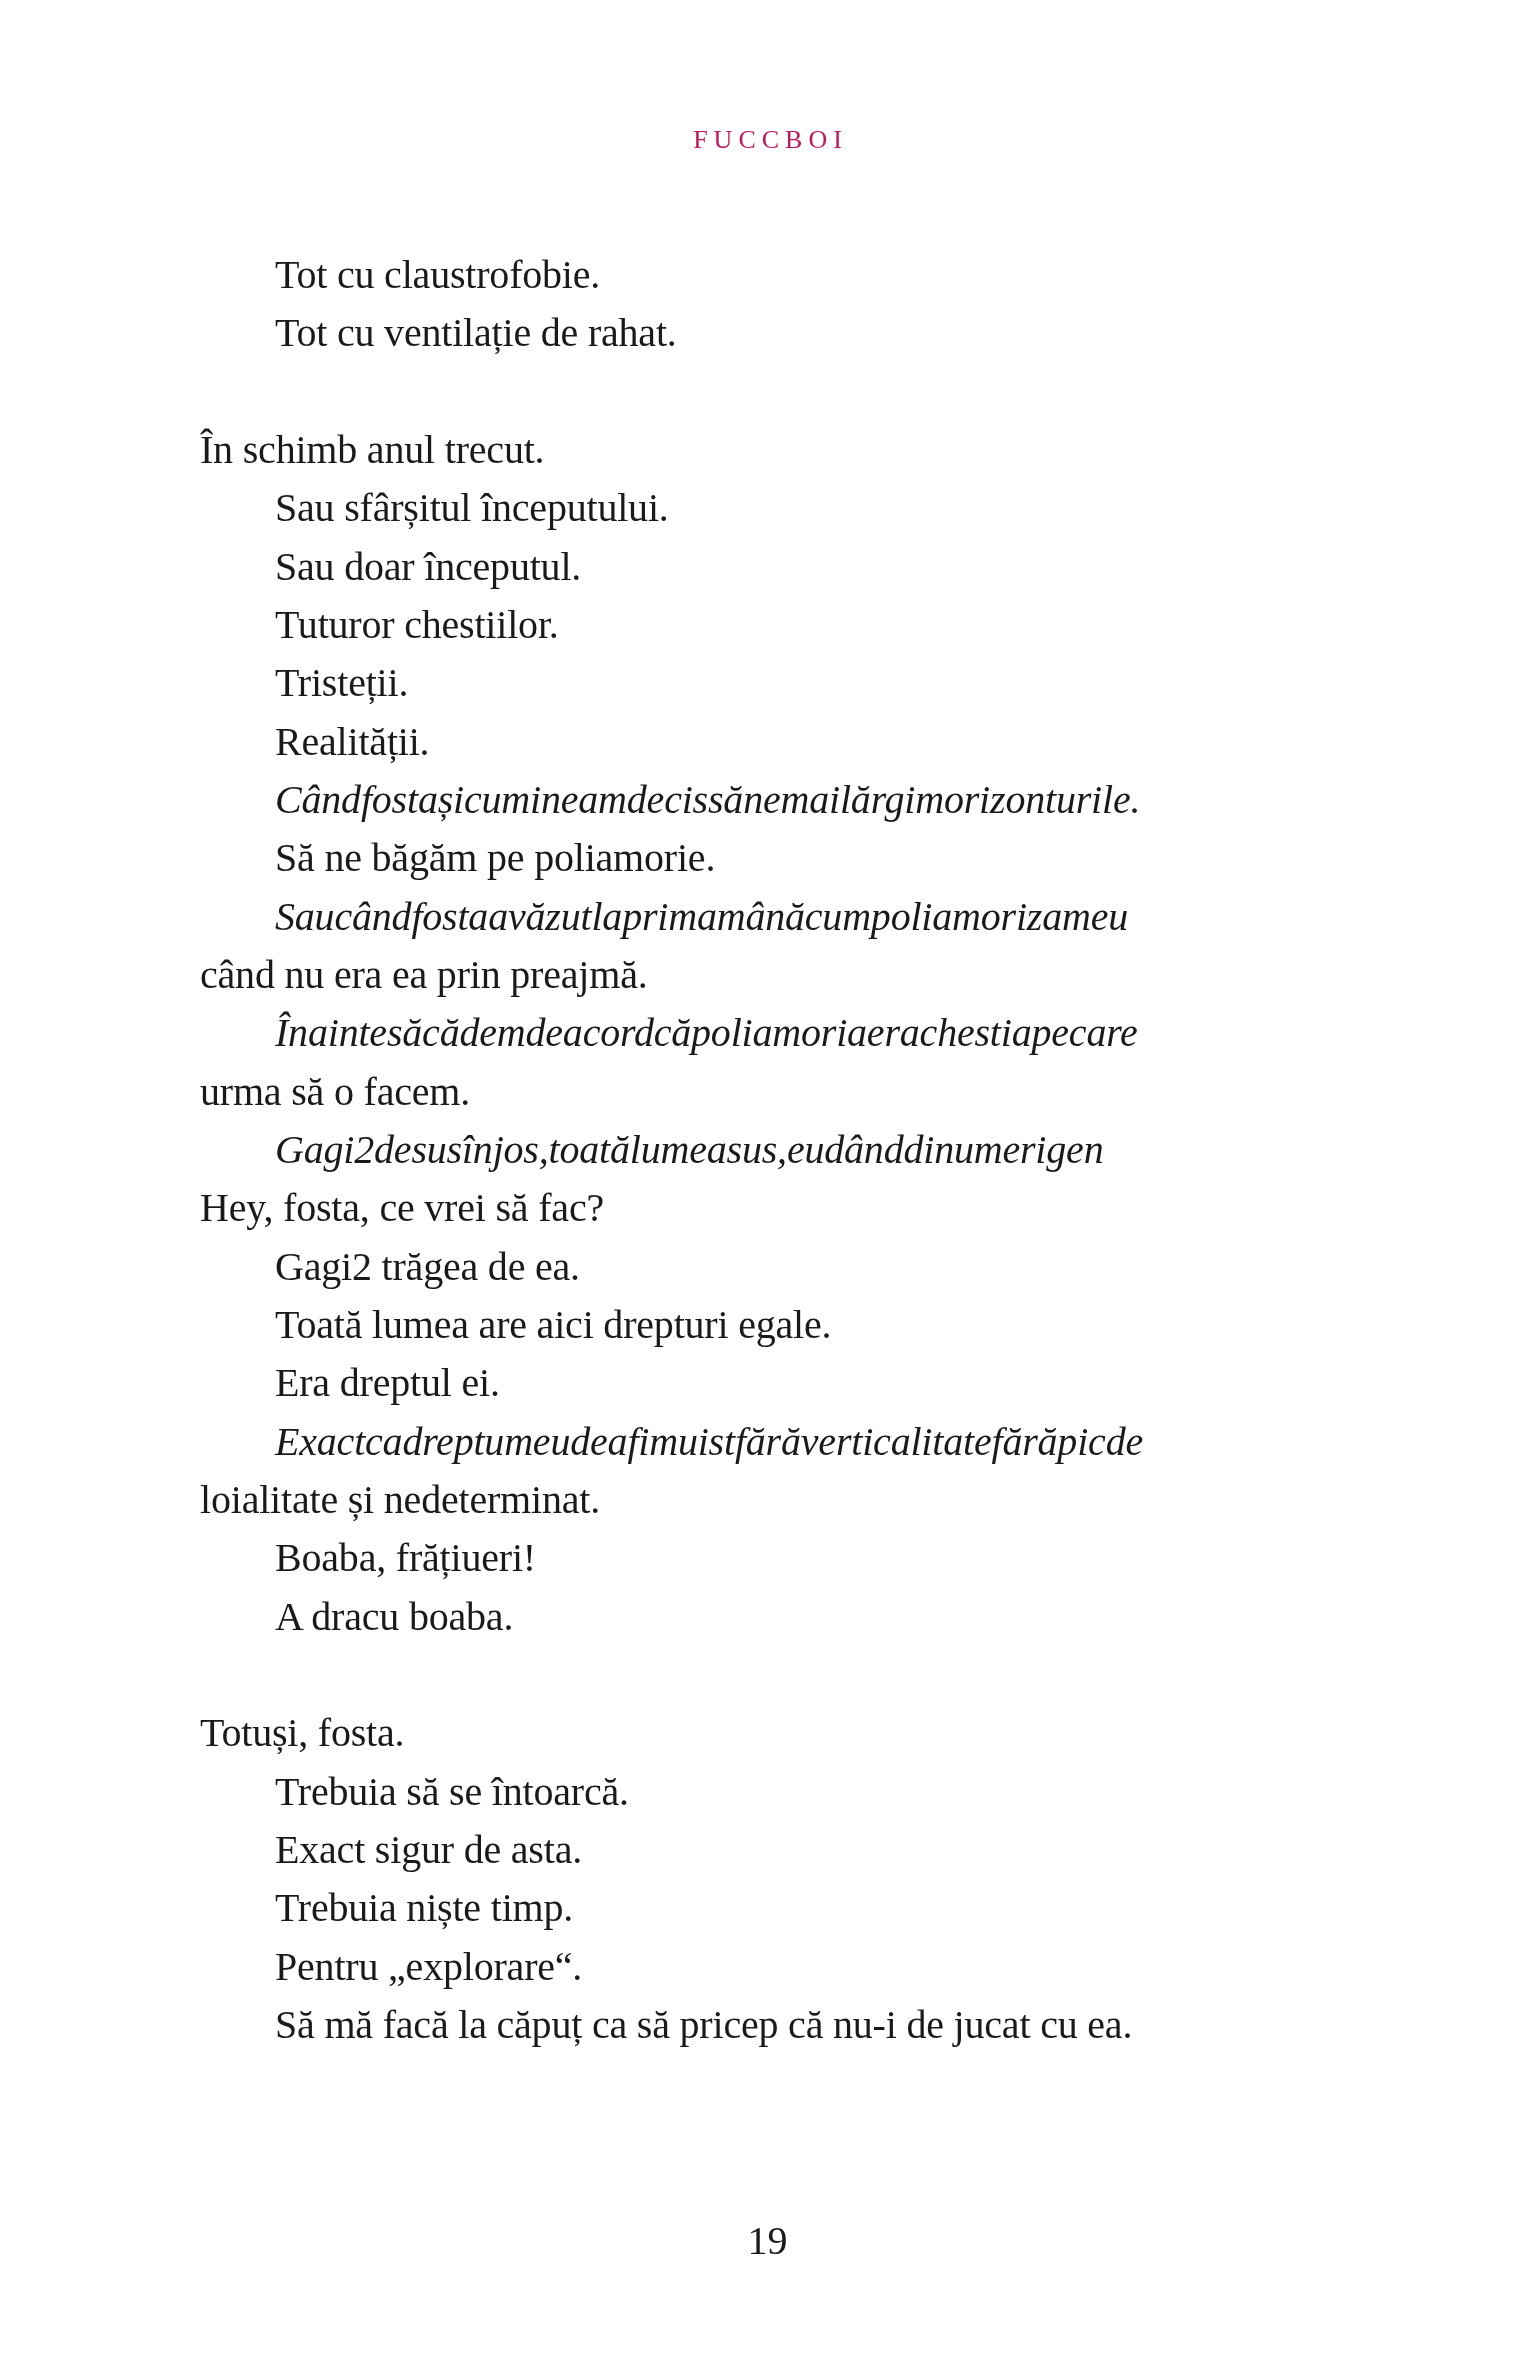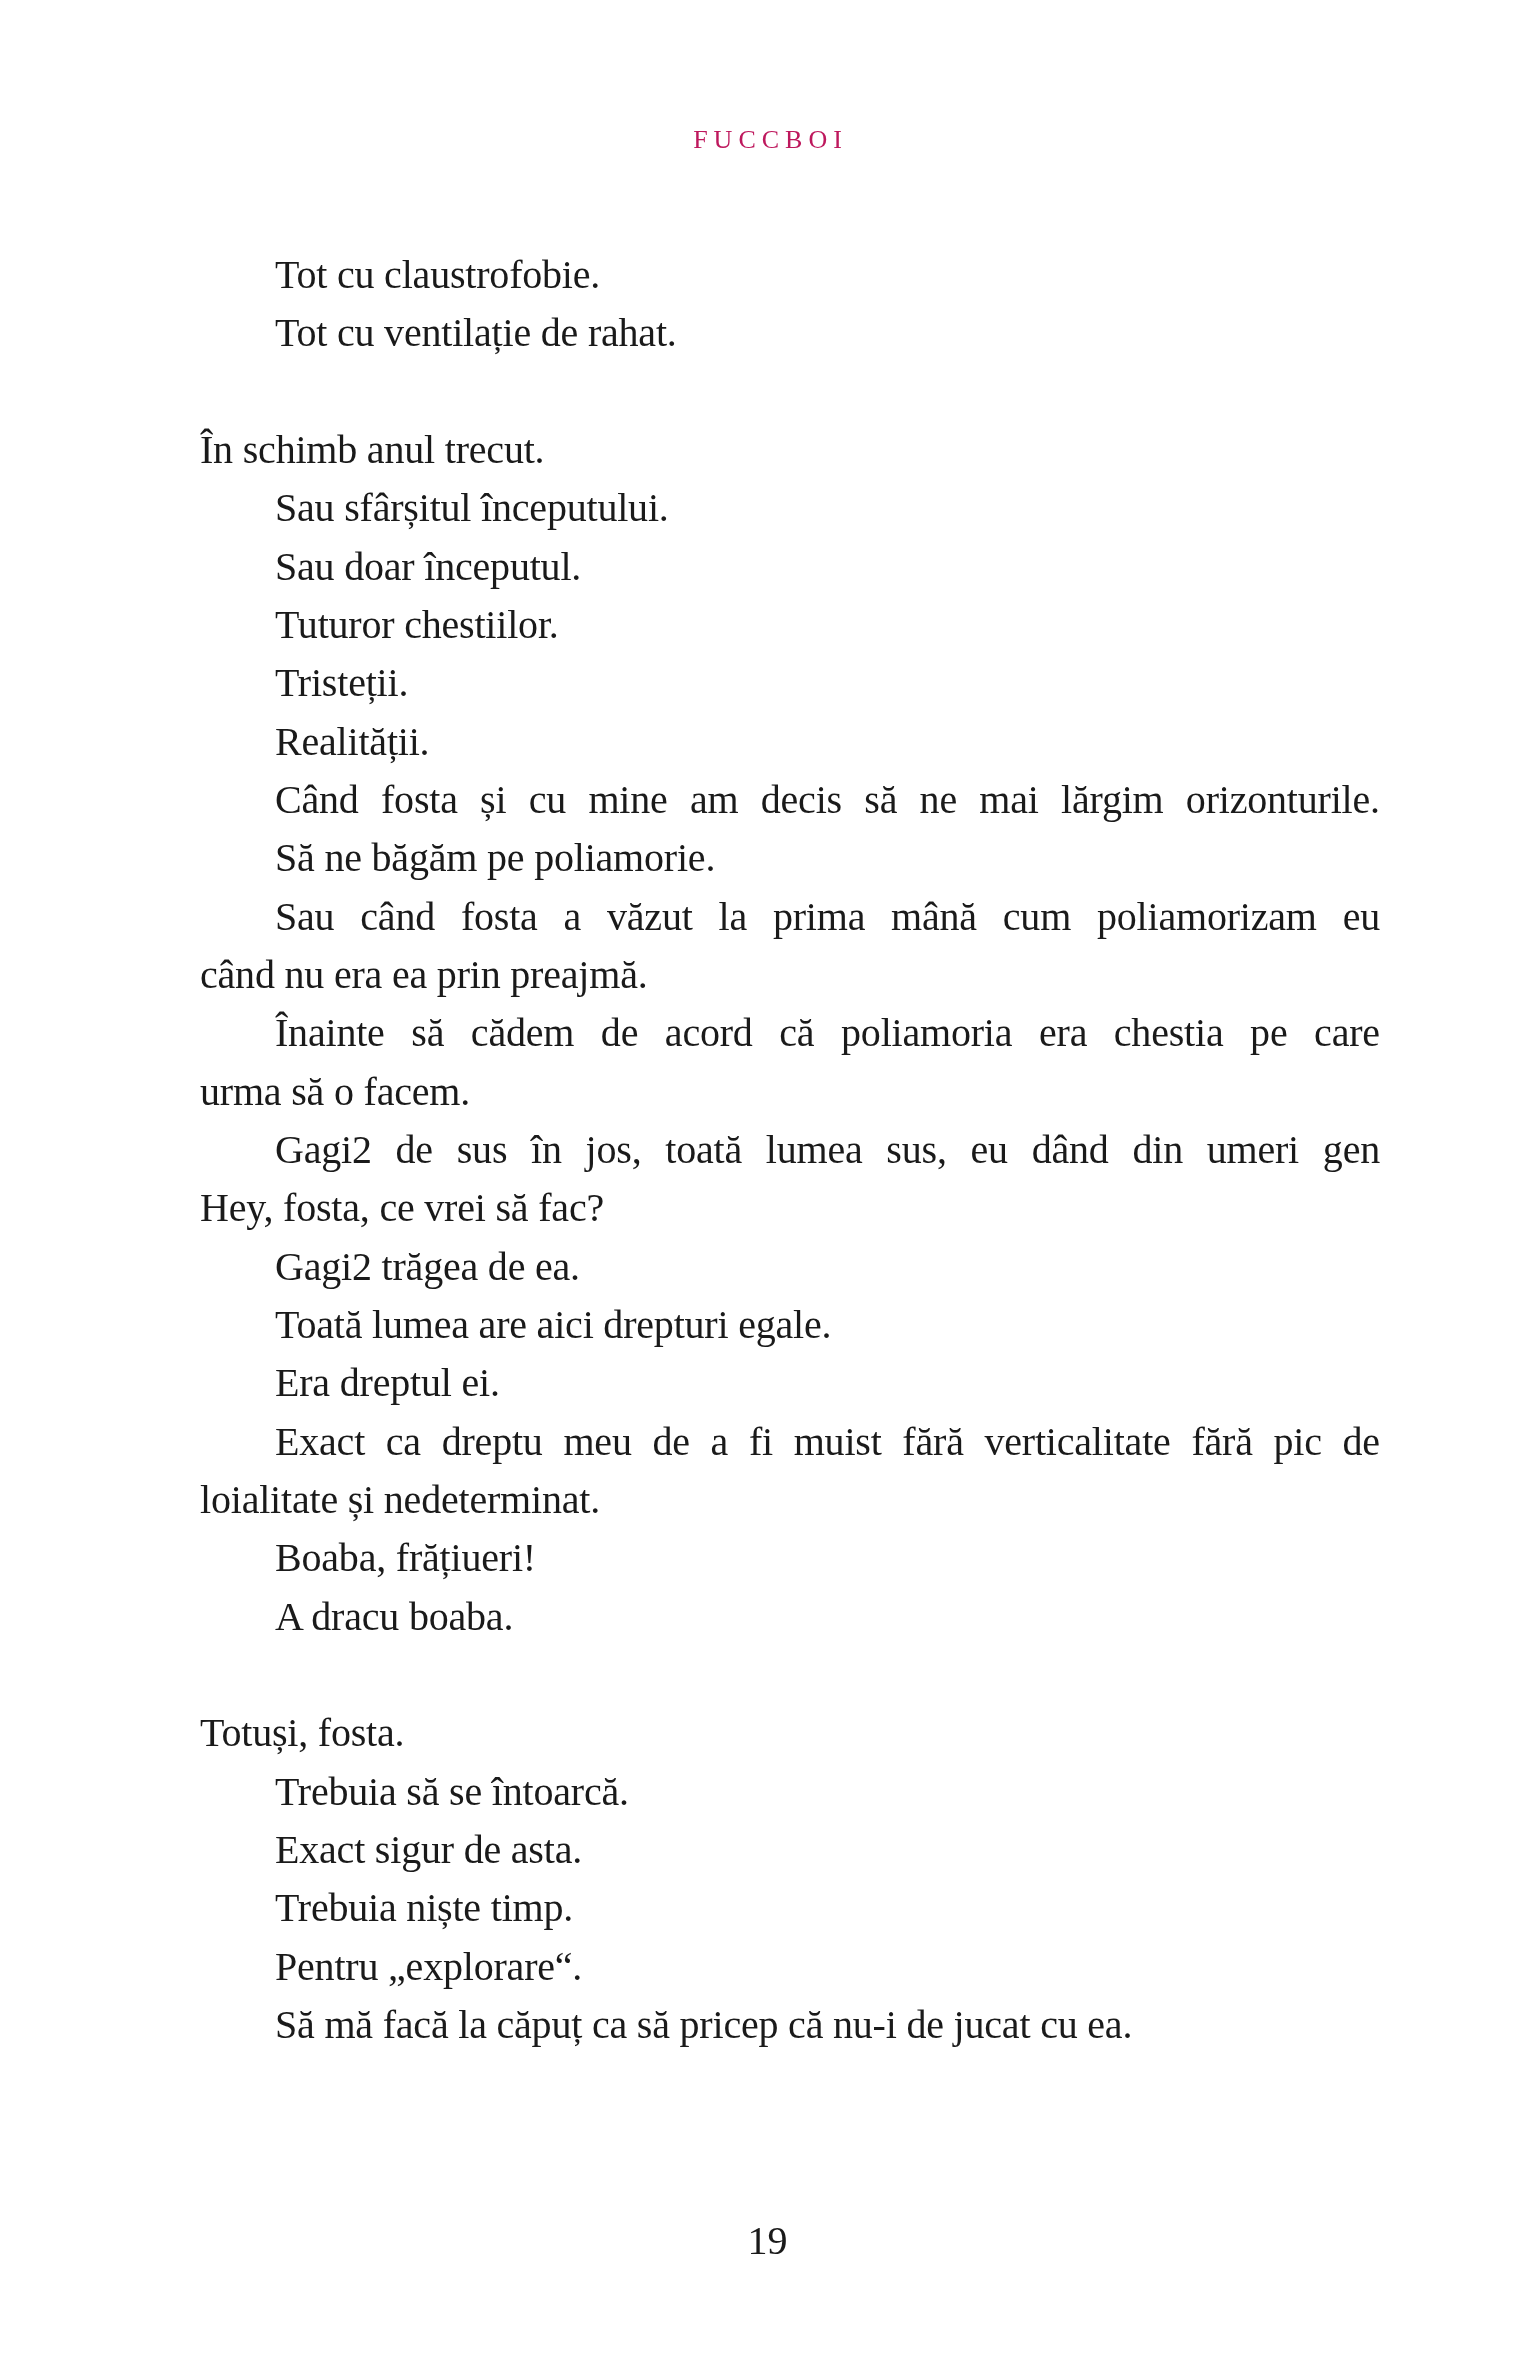--- a/index.html
+++ b/index.html
@@ -44,22 +44,23 @@
     white-space: nowrap;
   }
   .text-line.indent {
     padding-left: 75px;
   }
   .text-line.gap-before {
     margin-top: 58.33px;
   }
   .text-line.justify {
     display: flex;
-    justify-content: space-between;
+    justify-content: flex-start;
     white-space: normal;
+    font-style: italic;
   }
   .folio {
     position: absolute;
     top: 2221px;
     left: 0;
     width: 100%;
     text-align: center;
     font-size: 40px;
     line-height: 40px;
   }

